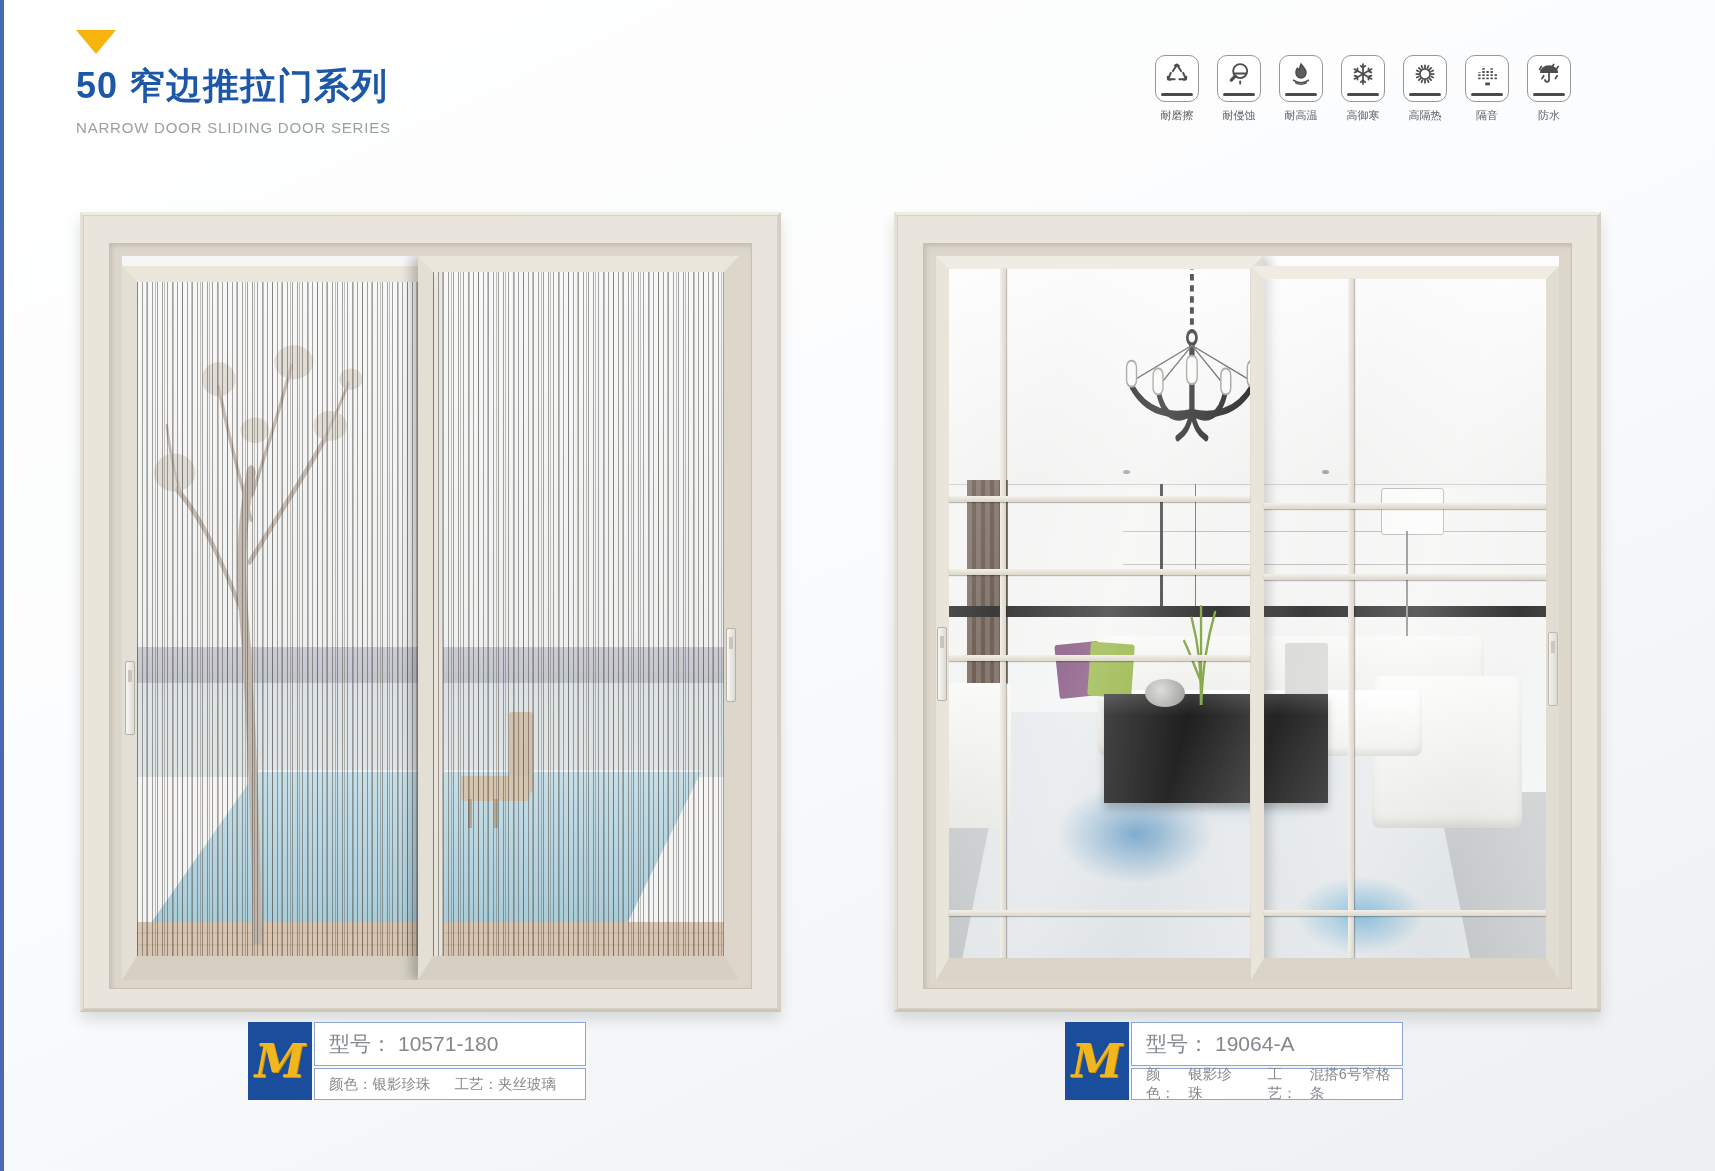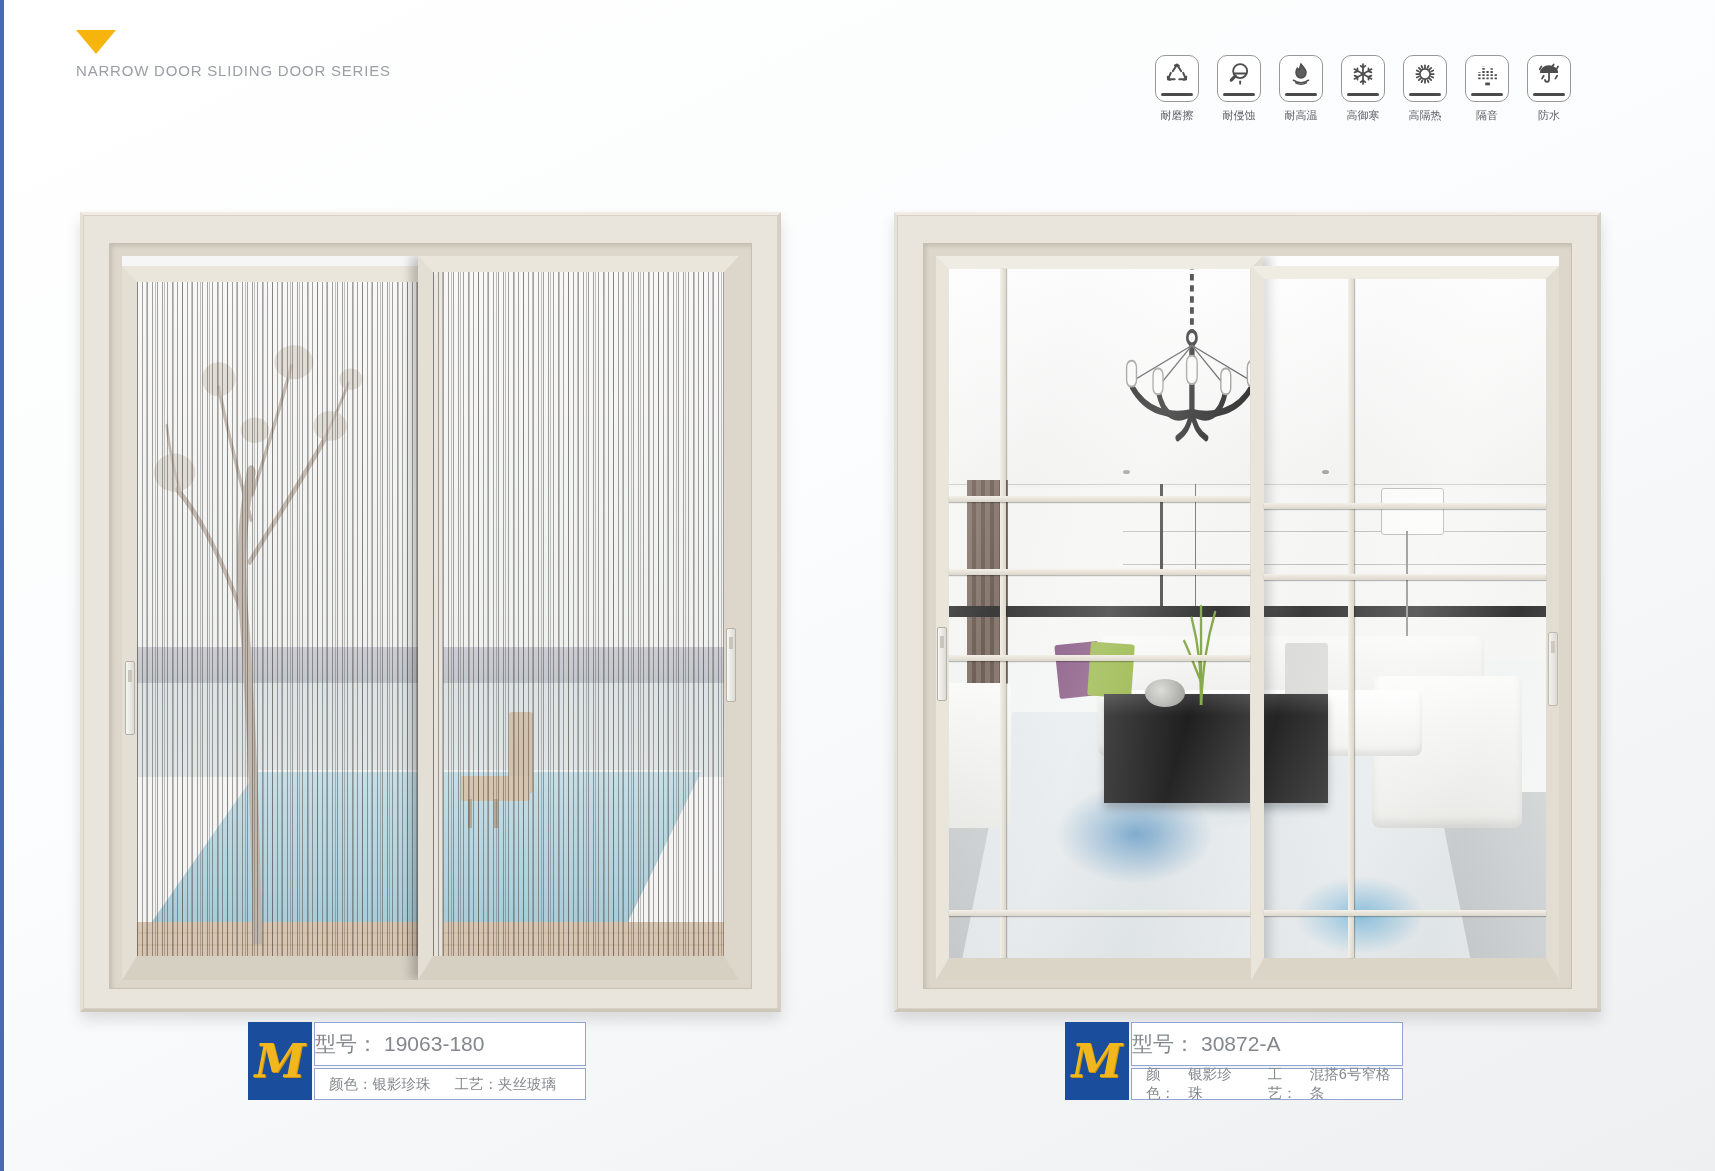--- a/index.html
+++ b/index.html
@@ -99,32 +99,33 @@
     background:linear-gradient(105deg, rgba(255,255,255,.34) 0%, rgba(240,242,244,.10) 28%, rgba(255,255,255,.26) 52%, rgba(236,239,241,.08) 74%, rgba(255,255,255,.30) 100%); }
   .gbar-v { position:absolute; top:0; bottom:0; width:6px; background:linear-gradient(90deg,#f3f0e9,#dcd7cb); box-shadow:1px 0 1px rgba(0,0,0,.25); }
   .gbar-h { position:absolute; left:0; right:0; height:6px; background:linear-gradient(#f3f0e9,#dcd7cb); box-shadow:0 1px 1px rgba(0,0,0,.25); }
 
   
   .plate { position:absolute; top:1022px; width:338px; height:78px; display:flex; }
   .plate-left { left:248px; } .plate-right { left:1065px; }
   .plate .logo { width:64px; height:78px; background:#1a4e9c; color:#f2b71e; display:flex; align-items:center; justify-content:center;
     font-family:"DejaVu Serif", serif; font-style:italic; font-weight:bold; font-size:46px; text-shadow:1px 1px 0 #c8920a; }
   .plate .rows { flex:1; display:flex; flex-direction:column; gap:2px; margin-left:2px; }
-  .plate .row1 { height:44px; background:#fff; border:1px solid #8fa6d4; display:flex; align-items:center; padding-left:0; font-size:21px; color:#84888c; }
+  .plate .row1 { height:44px; background:#fff; border:1px solid #8fa6d4; display:flex; align-items:center; padding-left:14px; font-size:21px; color:#84888c; }
   .plate .row2 { height:32px; background:#fff; border:1px solid #8fa6d4; display:flex; align-items:center; padding-left:14px; font-size:14.5px; color:#84888c; }
   .plate .val { margin-left:6px; }
   .plate .gap { width:24px; }
 </style>
 </head>
 <body>
 
 <div class="edge-line"></div>
 
 <div class="header">
   <div class="tri"></div>
+  <div class="title-cn">50 窄边推拉门系列</div>
   <div class="title-en">NARROW DOOR SLIDING DOOR SERIES</div>
 </div>
 
 <div class="features">
   <div class="feature">
     <div class="tile">
       <svg viewBox="0 0 24 24" fill="none" stroke="#4d4d4d" stroke-width="1.7" stroke-linecap="round" stroke-linejoin="round">
         <path d="M8.5 9.5L12 4l3.5 5.5"></path>
           <path d="M10.2 4.6L12 4l1.6 1"></path>
         <path d="M17.3 11l2.4 5.5H14"></path>
@@ -359,38 +360,38 @@
       </div>
     </div>
   </div>
 </div>
 
 <div class="plate plate-left">
   <div class="logo">M</div>
   <div class="rows">
     <div class="row1">
       <span>型号：</span>
-      <span class="val">19063-180</span>
+      <span class="val">10571-180</span>
     </div>
     <div class="row2">
       <span>颜色：</span>
       <span>银影珍珠</span>
       <span class="gap"></span>
       <span>工艺：</span>
       <span>夹丝玻璃</span>
     </div>
   </div>
 </div>
 
 <div class="plate plate-right">
   <div class="logo">M</div>
   <div class="rows">
     <div class="row1">
       <span>型号：</span>
-      <span class="val">30872-A</span>
+      <span class="val">19064-A</span>
     </div>
     <div class="row2">
       <span>颜色：</span>
       <span>银影珍珠</span>
       <span class="gap"></span>
       <span>工艺：</span>
       <span>混搭6号窄格条</span>
     </div>
   </div>
 </div>

